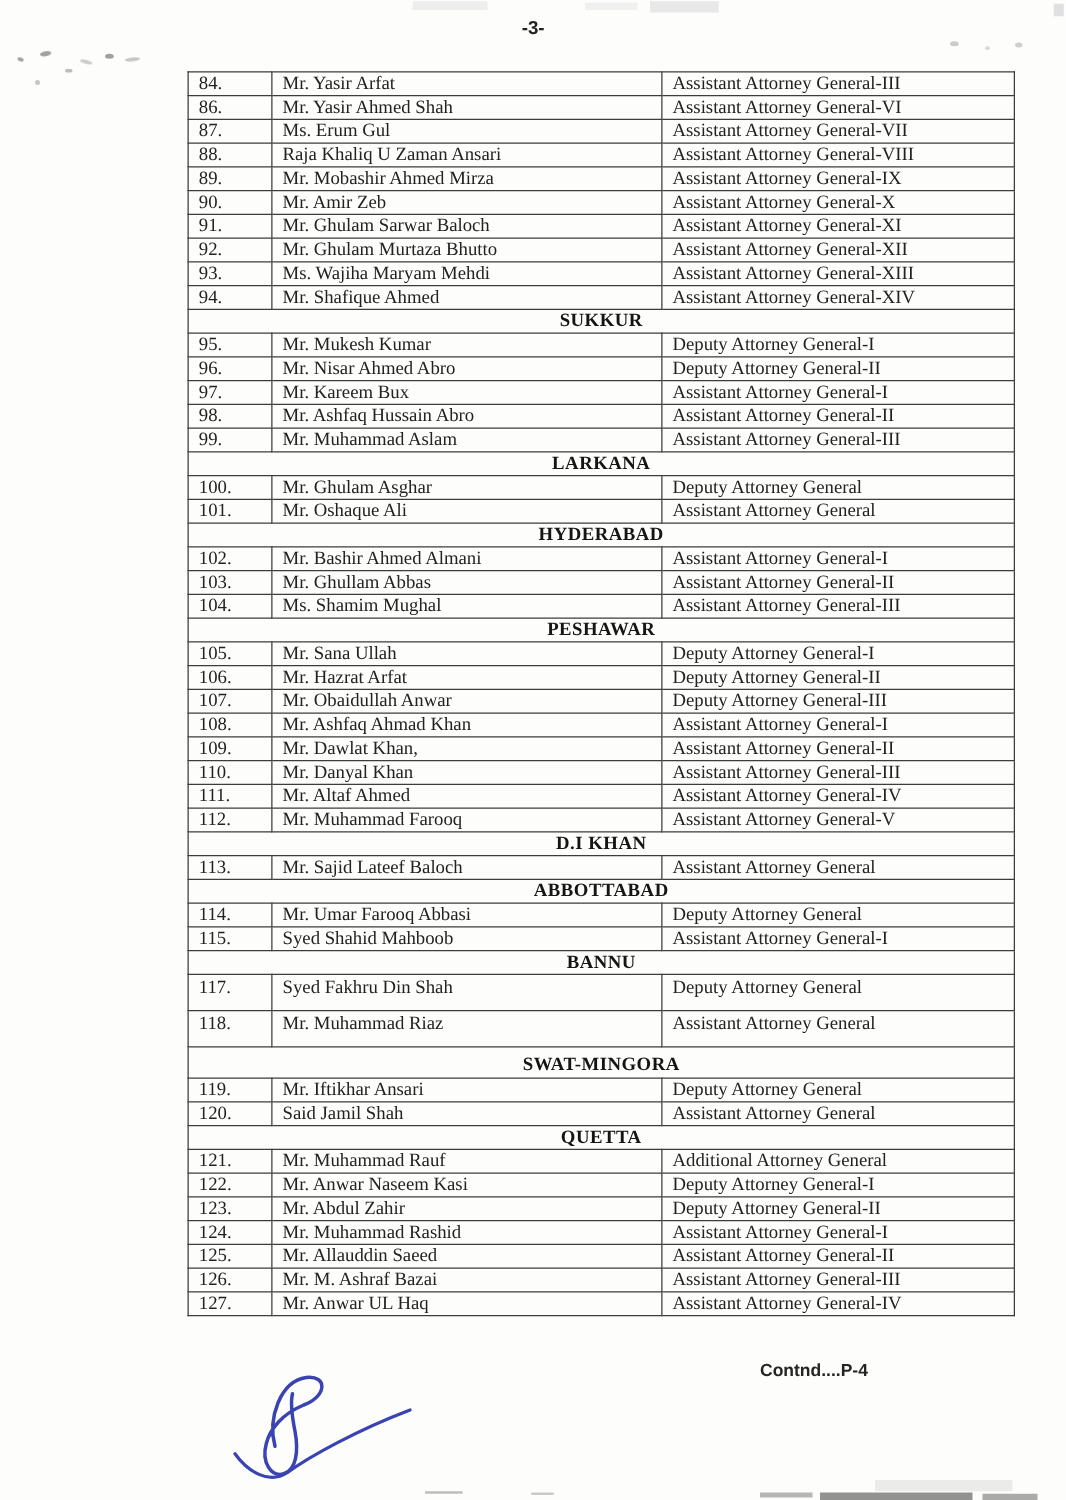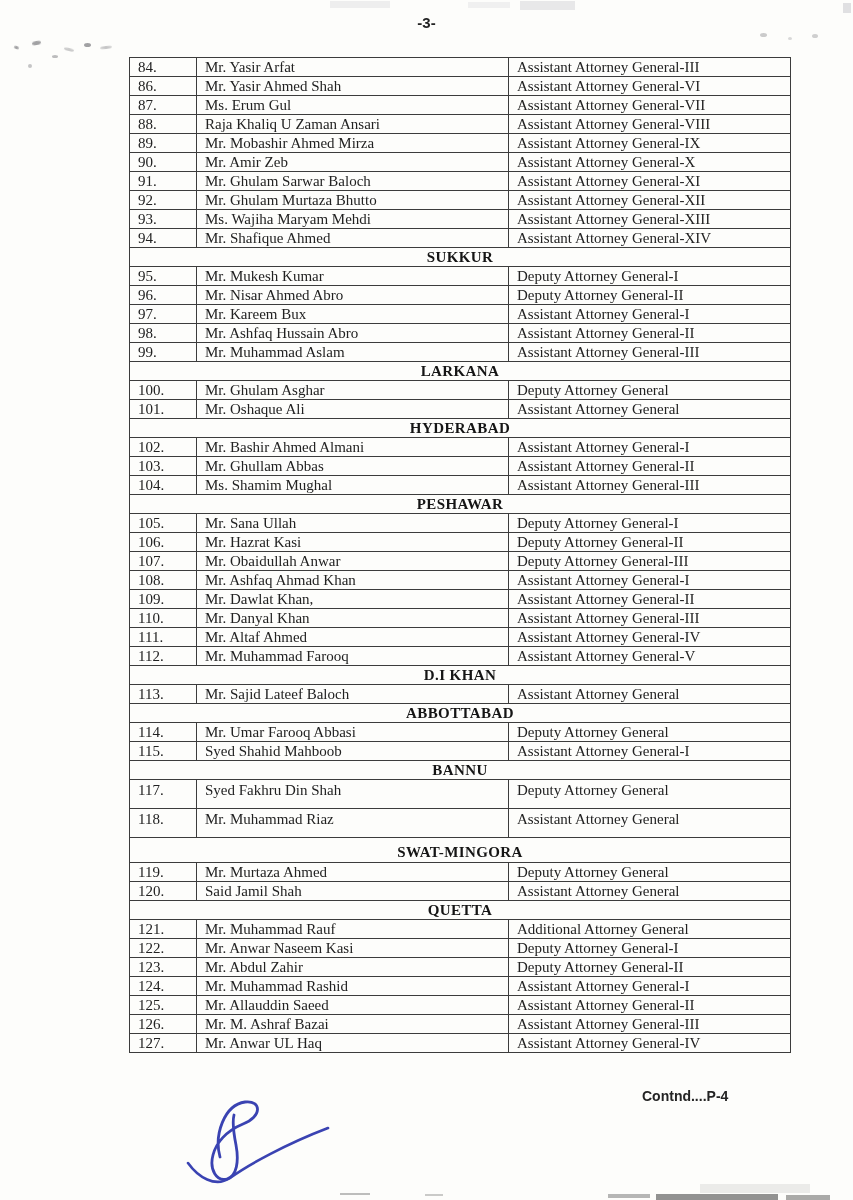--- a/index.html
+++ b/index.html
@@ -11,21 +11,21 @@
     color:#1f1f1f;
     overflow:hidden;
   }
   .page-number {
     position:absolute; top:14px; left:0; right:0;
     text-align:center;
     font-family:"Liberation Sans", sans-serif;
     font-weight:bold; font-size:15px; color:#222;
   }
   table.roster {
-    position:absolute; left:129px; top:57px;
+    position:absolute; left:150px; top:57px;
     width:610px;
     border-collapse:collapse;
     table-layout:fixed;
     font-size:15px;
     border-radius:16px;
   }
   table.roster td {
     border:1px solid #3c3c3c;
     padding:0 8px;
     height:18px;
@@ -41,21 +41,21 @@
     text-align:center;
     font-weight:bold;
     font-size:15px;
     letter-spacing:0.4px;
     color:#151515;
     margin-top:12px;
   }
   tr.tall td { height:26px; vertical-align:top; padding-top:2px; line-height:17px;margin-top:24px; }
   tr.tall-header td { height:23px; vertical-align:bottom; padding-bottom:1px; }
   .continuation-note {
-    position:absolute; left:642px; top:1088px;
+    position:absolute; left:608px; top:1088px;
     font-family:"Liberation Sans", sans-serif;
     font-weight:bold; font-size:14px; color:#242424;
   }
   .signature-wrap { position:absolute; left:168px; top:1093px; width:175px; height:100px; }
   .artifact { position:absolute; pointer-events:none; }
   .pencil-dot { background:rgba(70,70,75,0.5); border-radius:50%; filter:blur(0.4px); }
   .smudge { filter:blur(0.6px); }
 </style>
 </head>
 <body>
@@ -195,21 +195,21 @@
         <tr class="section-row">
           <td colspan="3">PESHAWAR</td>
         </tr>
         <tr>
           <td class="col-no">105.</td>
           <td class="col-name">Mr. Sana Ullah</td>
           <td class="col-pos">Deputy Attorney General-I</td>
         </tr>
         <tr>
           <td class="col-no">106.</td>
-          <td class="col-name">Mr. Hazrat Kasi</td>
+          <td class="col-name">Mr. Hazrat Arfat</td>
           <td class="col-pos">Deputy Attorney General-II</td>
         </tr>
         <tr>
           <td class="col-no">107.</td>
           <td class="col-name">Mr. Obaidullah Anwar</td>
           <td class="col-pos">Deputy Attorney General-III</td>
         </tr>
         <tr>
           <td class="col-no">108.</td>
           <td class="col-name">Mr. Ashfaq Ahmad Khan</td>
@@ -267,21 +267,21 @@
         <tr class="tall">
           <td class="col-no">118.</td>
           <td class="col-name">Mr. Muhammad Riaz</td>
           <td class="col-pos">Assistant Attorney General</td>
         </tr>
         <tr class="section-row tall-header">
           <td colspan="3">SWAT-MINGORA</td>
         </tr>
         <tr>
           <td class="col-no">119.</td>
-          <td class="col-name">Mr. Murtaza Ahmed</td>
+          <td class="col-name">Mr. Iftikhar Ansari</td>
           <td class="col-pos">Deputy Attorney General</td>
         </tr>
         <tr>
           <td class="col-no">120.</td>
           <td class="col-name">Said Jamil Shah</td>
           <td class="col-pos">Assistant Attorney General</td>
         </tr>
         <tr class="section-row">
           <td colspan="3">QUETTA</td>
         </tr>

